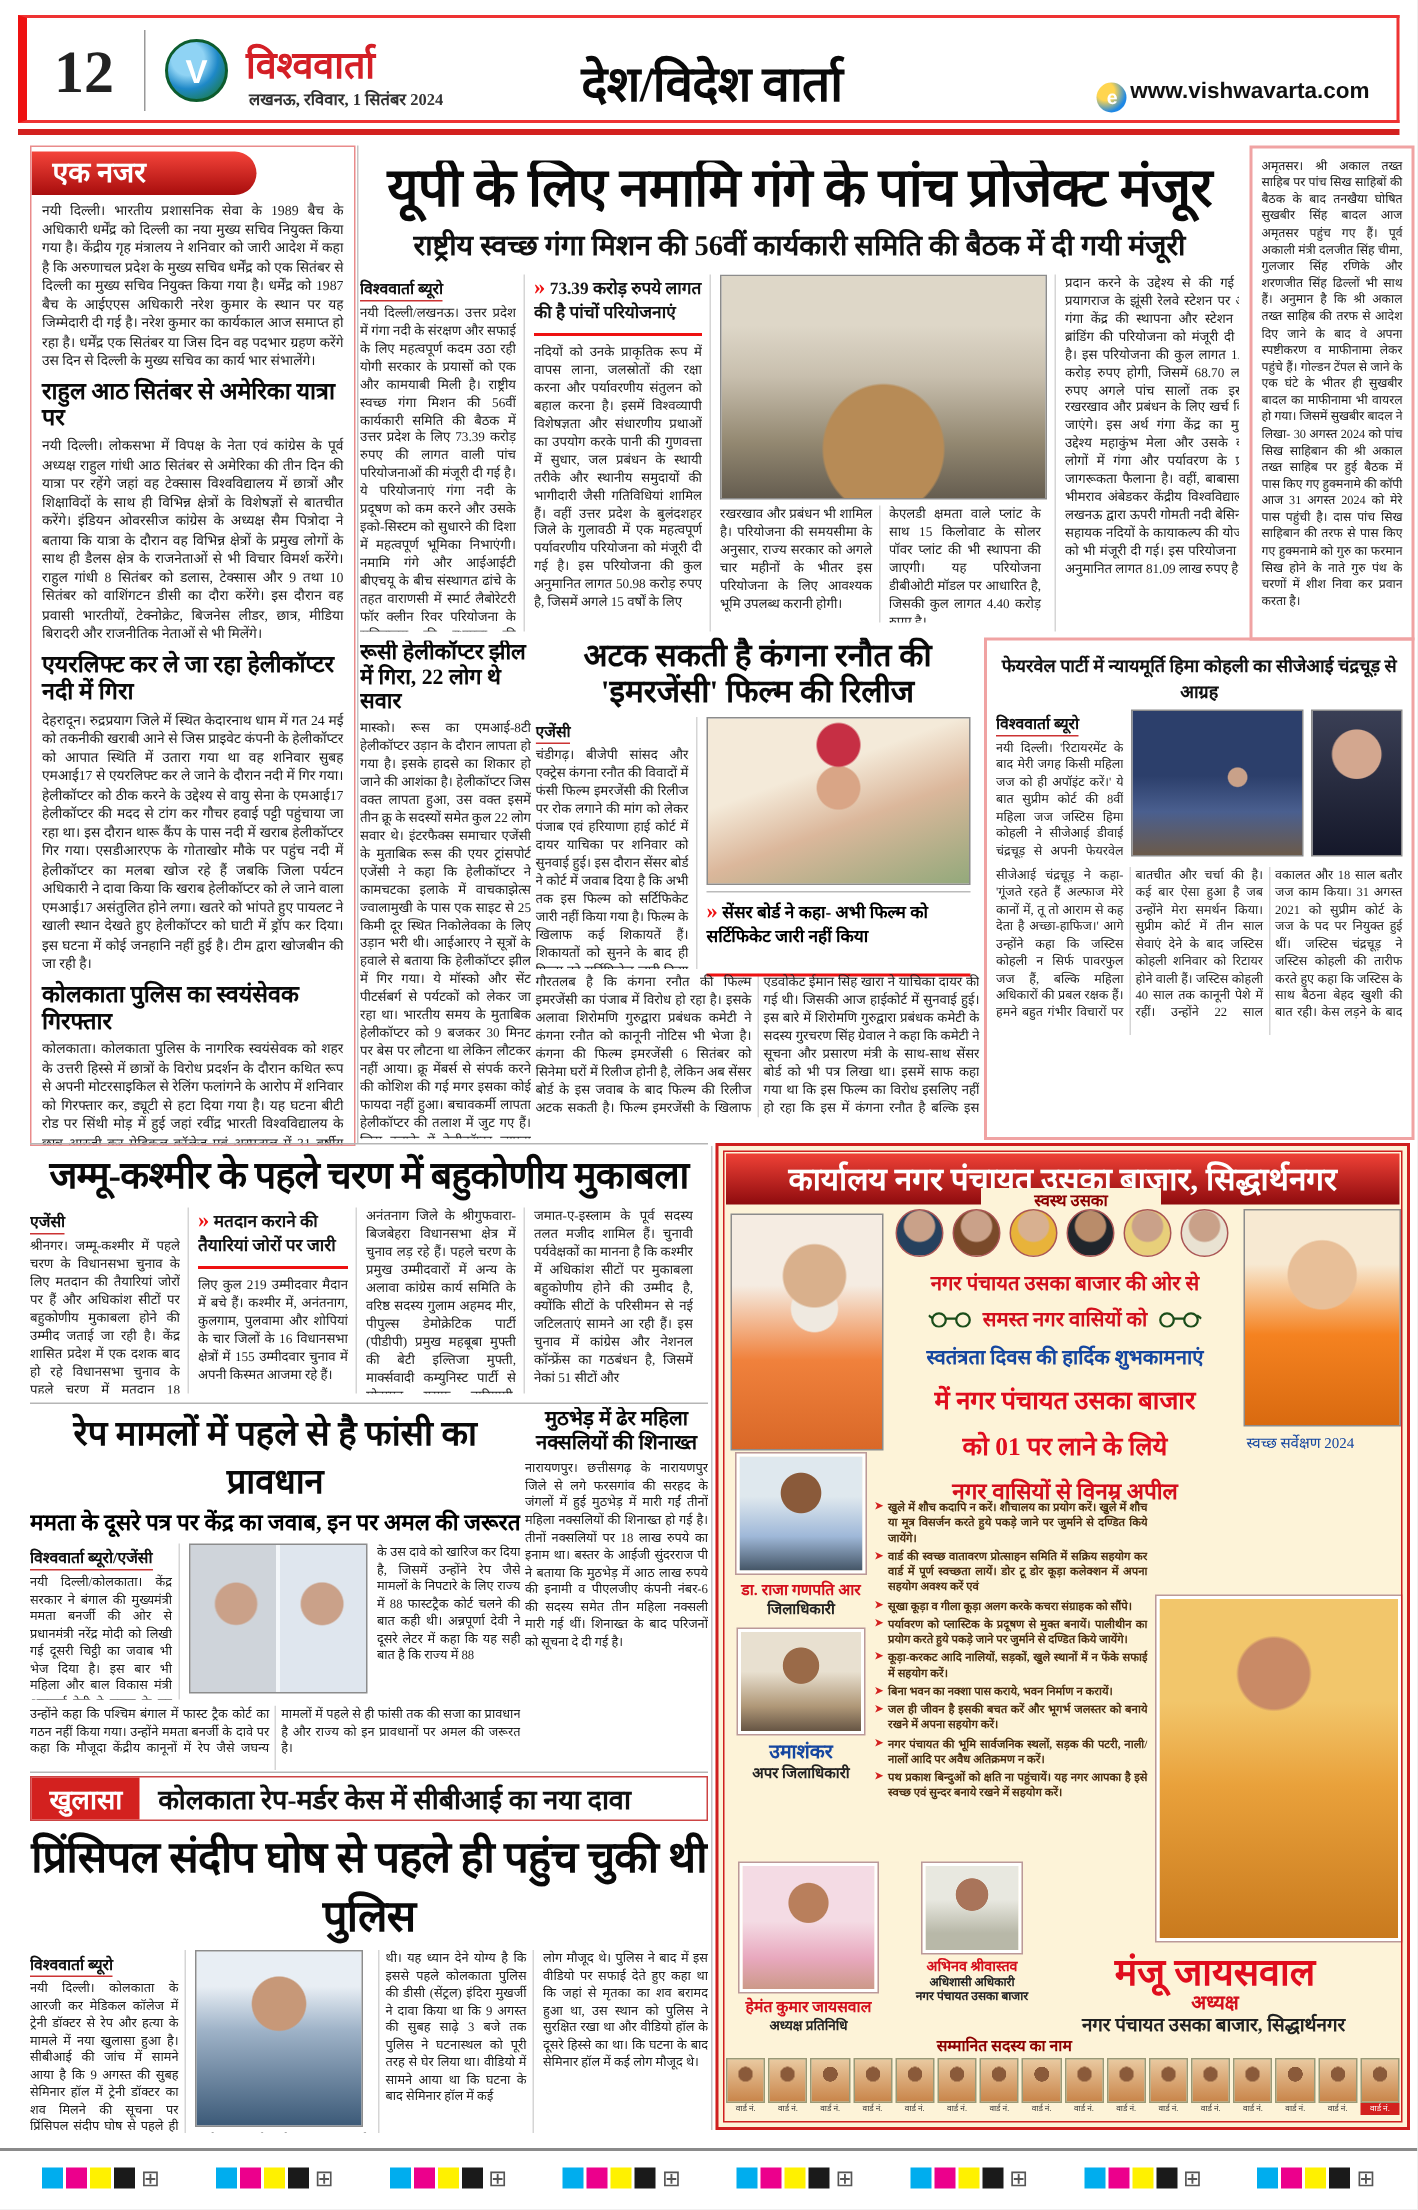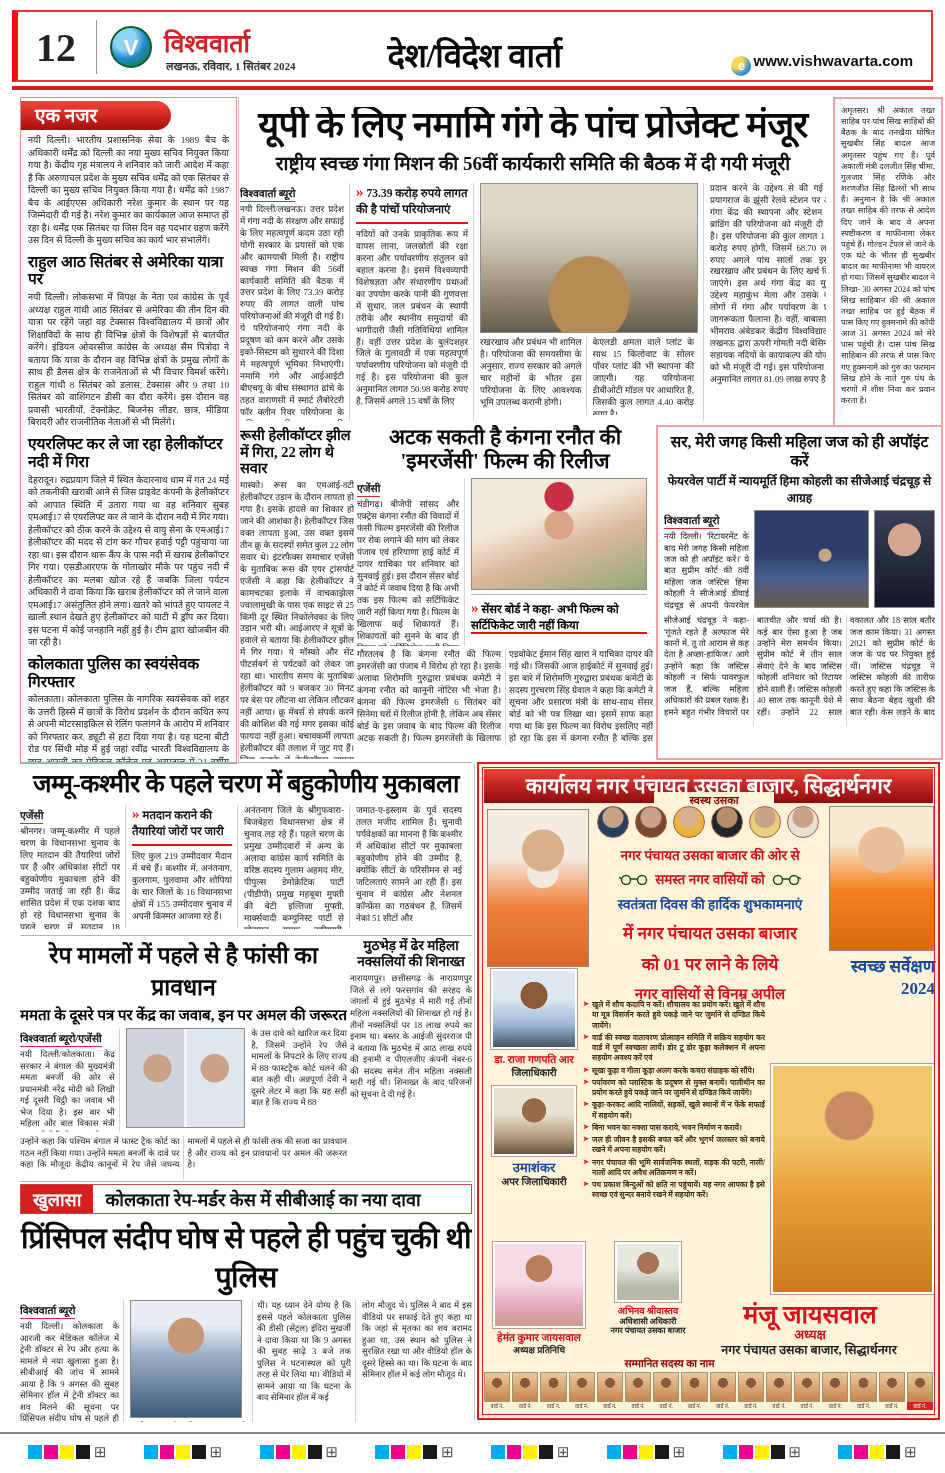--- a/index.html
+++ b/index.html
@@ -63,21 +63,21 @@
   
   .rus { position:absolute; left:240px; top:427px; width:114px; height:332px; overflow:hidden; }
   .rus h3 { font-size:14.5px; line-height:1.15; margin-bottom:3px; }
 
   
   .kangana { position:absolute; left:357px; top:425px; width:296px; height:335px; overflow:hidden; }
   .kan-h { font-size:21px; text-align:center; line-height:1.15; }
   .kan-row { display:flex; gap:6px; margin-top:5px; height:168px; }
   .kan-c1 { width:108px; overflow:hidden; border-right:1px solid #d5d5d5; padding-right:5px; }
   .kan-photo { width:176px; height:112px; background:radial-gradient(circle at 50% 16%,#c62f44 0 11%,rgba(0,0,0,0) 12%),radial-gradient(circle at 50% 42%,#d9a586 0 13%,rgba(0,0,0,0) 14%),linear-gradient(160deg,#f4ead9 0 35%,#dbb79b 60%,#93a97b); }
-  .kan-cap { margin-top:4px; font-size:11.5px; font-weight:bold; line-height:1.25; border-bottom:2px solid #e11; border-top:1px solid #bbb; padding:4px 0 0;font-family:Liberation Serif, serif; }
+  .kan-cap { margin-top:4px; font-size:11.5px; font-weight:bold; line-height:1.25; border-bottom:2px solid #e11; border-top:1px solid #bbb; padding:4px 0 17px;font-family:Liberation Serif, serif; }
   .kan-bottom { column-count:2; column-gap:8px; column-rule:1px solid #d5d5d5; height:96px; margin-top:3px; }
 
   
   .jammu { position:absolute; left:20px; top:765px; width:452px; height:168px; overflow:hidden; }
   .jam-h { font-size:25px; text-align:center; letter-spacing:-0.5px; }
   .jam-cols { margin-top:6px; height:124px; }
   .jam-cols > div { width:106px; }
 
   
   .rape { position:absolute; left:20px; top:938px; width:327px; height:242px; overflow:hidden; }
@@ -112,21 +112,21 @@
   .c4{background:radial-gradient(circle at 50% 35%,#caa189 0 40%,#e8cf7a 45%);} .c5{background:radial-gradient(circle at 50% 35%,#c9a189 0 40%,#e9e2d2 45%);}
   .modi-photo { position:absolute; left:8px; top:45px; width:102px; height:158px; background:radial-gradient(circle at 55% 26%,#d9b08c 0 16%,rgba(0,0,0,0) 17%),radial-gradient(circle at 55% 40%,#efe9e0 0 14%,rgba(0,0,0,0) 15%),linear-gradient(180deg,#f5ece2 0 30%,#f0813c 62%,#d96828); }
   .yogi-photo { position:absolute; left:350px; top:42px; width:105px; height:145px; background:radial-gradient(circle at 50% 30%,#e8bf98 0 20%,rgba(0,0,0,0) 21%),linear-gradient(180deg,#f7e9d2 0 25%,#f58220 58%,#d96a10); }
   .ad-lines { position:absolute; left:113px; top:82px; width:236px; text-align:center; }
   .ad-l1 { font-size:13.5px; font-weight:bold; color:#d40f1c; margin-bottom:6px; }
   .ad-l2 { font-size:13.5px; font-weight:bold; color:#d40f1c; margin-bottom:7px; display:flex; align-items:center; justify-content:center; gap:6px; }
   .ad-l3 { font-size:13.5px; font-weight:bold; color:#1546a0; margin-bottom:8px; }
   .ad-l4 { font-size:17px; font-weight:bold; color:#e00d1d; margin-bottom:8px; }
   .ad-l5 { font-size:17px; font-weight:bold; color:#e00d1d; margin-bottom:8px; }
   .ad-l6 { font-size:15px; font-weight:bold; color:#d40f1c; }
-  .ss-2024 { position:absolute; left:352px; top:192px; width:104px; text-align:right; font-size:17px; font-weight:bold; color:#1546a0; line-height:1.3; }
+  .ss-2024 { position:absolute; left:352px; top:192px; width:104px; text-align:left; font-size:10px; font-weight:normal; color:#1546a0; line-height:1.3; }
   .off-photo { position:absolute; border:2px solid #fff; outline:1px solid #b99; }
   .p-raja { left:12px; top:205px; width:86px; height:80px; background:radial-gradient(circle at 50% 32%,#8a5a3a 0 20%,rgba(0,0,0,0) 21%),linear-gradient(180deg,#dfe8ee 0 35%,#9fb8d8 70%,#456); }
   .p-uma { left:13px; top:322px; width:84px; height:70px; background:radial-gradient(circle at 50% 34%,#9a6a48 0 20%,rgba(0,0,0,0) 21%),linear-gradient(180deg,#e8e0d0 0 40%,#b09878 75%,#654); }
   .p-hemant { left:14px; top:478px; width:92px; height:86px; background:radial-gradient(circle at 50% 30%,#b97f5c 0 18%,rgba(0,0,0,0) 19%),linear-gradient(180deg,#f4dbe4 0 45%,#e8a8be 75%,#c98); }
   .p-abhinav { left:136px; top:478px; width:66px; height:60px; background:radial-gradient(circle at 50% 34%,#a9745a 0 22%,rgba(0,0,0,0) 23%),linear-gradient(180deg,#e8e8e0 0 40%,#b8b8a8 80%); }
   .p-manju { left:292px; top:300px; width:163px; height:230px; background:radial-gradient(circle at 48% 22%,#c98a66 0 12%,rgba(0,0,0,0) 13%),linear-gradient(180deg,#f2c66b 0 30%,#e9a13b 55%,#c97a1e); }
   .off-name { position:absolute; text-align:center; font-weight:bold; }
   .off-title { position:absolute; text-align:center; font-weight:bold; color:#222; }
   .ad-bullets { position:absolute; left:104px; top:236px; width:182px; height:240px; overflow:hidden; }
   .ad-bullets li { list-style:none; font-size:7.6px; line-height:1.35; color:#4a2e10; text-align:justify; margin-bottom:2px; position:relative; padding-left:9px; font-weight:bold; }
@@ -230,21 +230,20 @@
       </div>
       <div style="width:176px">
         <div class="photo kan-photo"></div>
         <div class="kan-cap"><span class="bq">»</span><span>सेंसर बोर्ड ने कहा- अभी फिल्म को सर्टिफिकेट जारी नहीं किया</span></div>
       </div>
     </div>
     <div class="kan-bottom body-txt">गौरतलब है कि कंगना रनौत की फिल्म इमरजेंसी का पंजाब में विरोध हो रहा है। इसके अलावा शिरोमणि गुरुद्वारा प्रबंधक कमेटी ने कंगना रनौत को कानूनी नोटिस भी भेजा है। कंगना की फिल्म इमरजेंसी 6 सितंबर को सिनेमा घरों में रिलीज होनी है, लेकिन अब सेंसर बोर्ड के इस जवाब के बाद फिल्म की रिलीज अटक सकती है। फिल्म इमरजेंसी के खिलाफ एडवोकेट ईमान सिंह खारा ने याचिका दायर की गई थी। जिसकी आज हाईकोर्ट में सुनवाई हुई। इस बारे में शिरोमणि गुरुद्वारा प्रबंधक कमेटी के सदस्य गुरचरण सिंह ग्रेवाल ने कहा कि कमेटी ने सूचना और प्रसारण मंत्री के साथ-साथ सेंसर बोर्ड को भी पत्र लिखा था। इसमें साफ कहा गया था कि इस फिल्म का विरोध इसलिए नहीं हो रहा कि इस में कंगना रनौत है बल्कि इस लिए किया जा रहा है कि फिल्म इमरजेंसी में सिखों को गलत तरीके से पेश किया जा रहा है। यह सिख समुदाय के प्रति एक साजिश है।</div>
   </div>
 
   <div class="pink-box hima">
-    <div class="hl hima-h">सर, मेरी जगह किसी महिला जज को ही अपॉइंट करें</div>
     <div class="hima-sub">फेयरवेल पार्टी में न्यायमूर्ति हिमा कोहली का सीजेआई चंद्रचूड़ से आग्रह</div>
     <div class="hima-row">
       <div class="hima-c1">
         <span class="byline">विश्ववार्ता ब्यूरो</span>
         <div class="body-txt" style="font-size:8.4px">नयी दिल्ली। 'रिटायरमेंट के बाद मेरी जगह किसी महिला जज को ही अपॉइंट करें।' ये बात सुप्रीम कोर्ट की 8वीं महिला जज जस्टिस हिमा कोहली ने सीजेआई डीवाई चंद्रचूड़ से अपनी फेयरवेल सेरेमनी में कहीं।</div>
       </div>
       <div class="photo farewell-photo"></div>
       <div class="photo kohli-photo"></div>
     </div>
     <div class="hima-bottom body-txt" style="font-size:8.4px">सीजेआई चंद्रचूड़ ने कहा- 'गूंजते रहते हैं अल्फाज मेरे कानों में, तू तो आराम से कह देता है अच्छा-हाफिज।' आगे उन्होंने कहा कि जस्टिस कोहली न सिर्फ पावरफुल जज हैं, बल्कि महिला अधिकारों की प्रबल रक्षक हैं। हमने बहुत गंभीर विचारों पर बातचीत और चर्चा की है। कई बार ऐसा हुआ है जब उन्होंने मेरा समर्थन किया। सुप्रीम कोर्ट में तीन साल सेवाएं देने के बाद जस्टिस कोहली शनिवार को रिटायर होने वाली हैं। जस्टिस कोहली 40 साल तक कानूनी पेशे में रहीं। उन्होंने 22 साल वकालत और 18 साल बतौर जज काम किया। 31 अगस्त 2021 को सुप्रीम कोर्ट के जज के पद पर नियुक्त हुई थीं। जस्टिस चंद्रचूड़ ने जस्टिस कोहली की तारीफ करते हुए कहा कि जस्टिस के साथ बैठना बेहद खुशी की बात रही। केस लड़ने के बाद भी महिला वकीलों को मौका नहीं मिल रहा है। ऐसी प्रतिभावान महिलाओं को हाई कोर्ट जज के तौर पर मौका दिया जाना चाहिए।</div>

